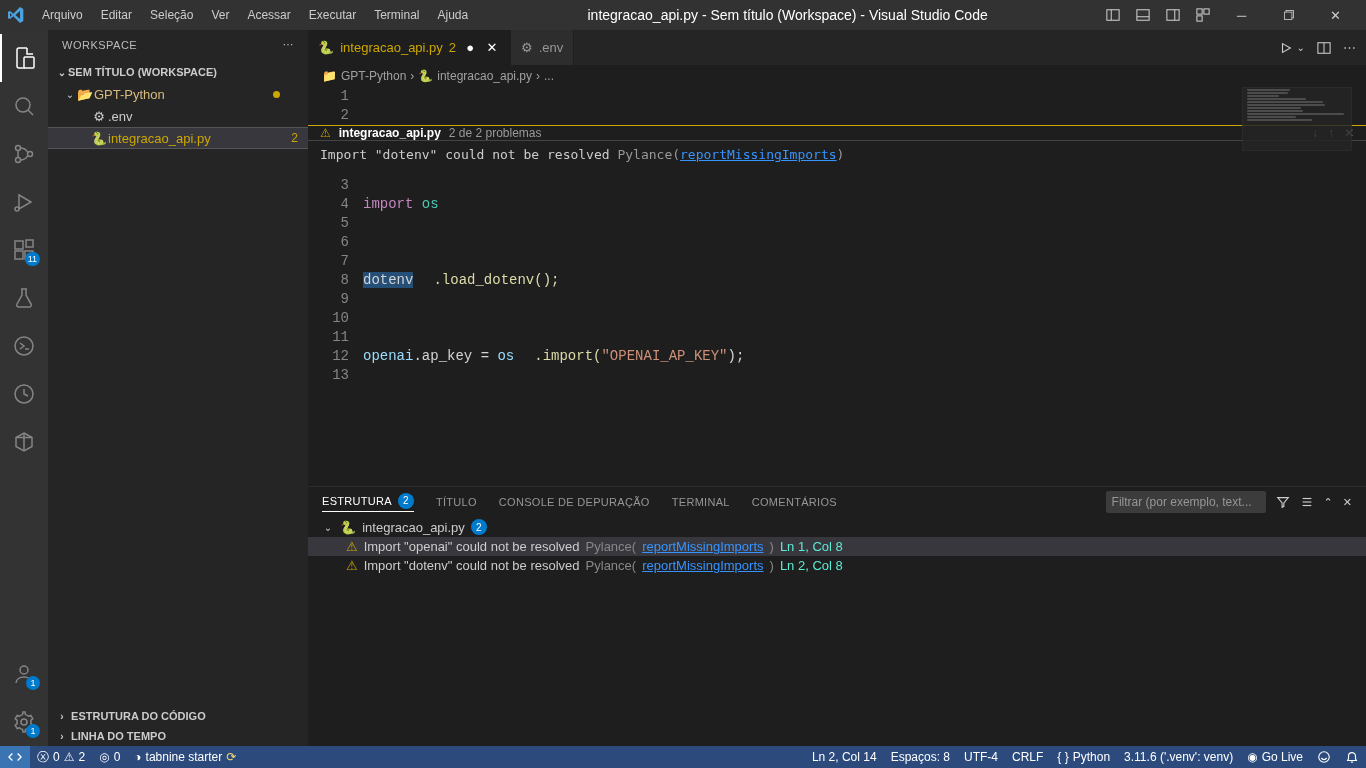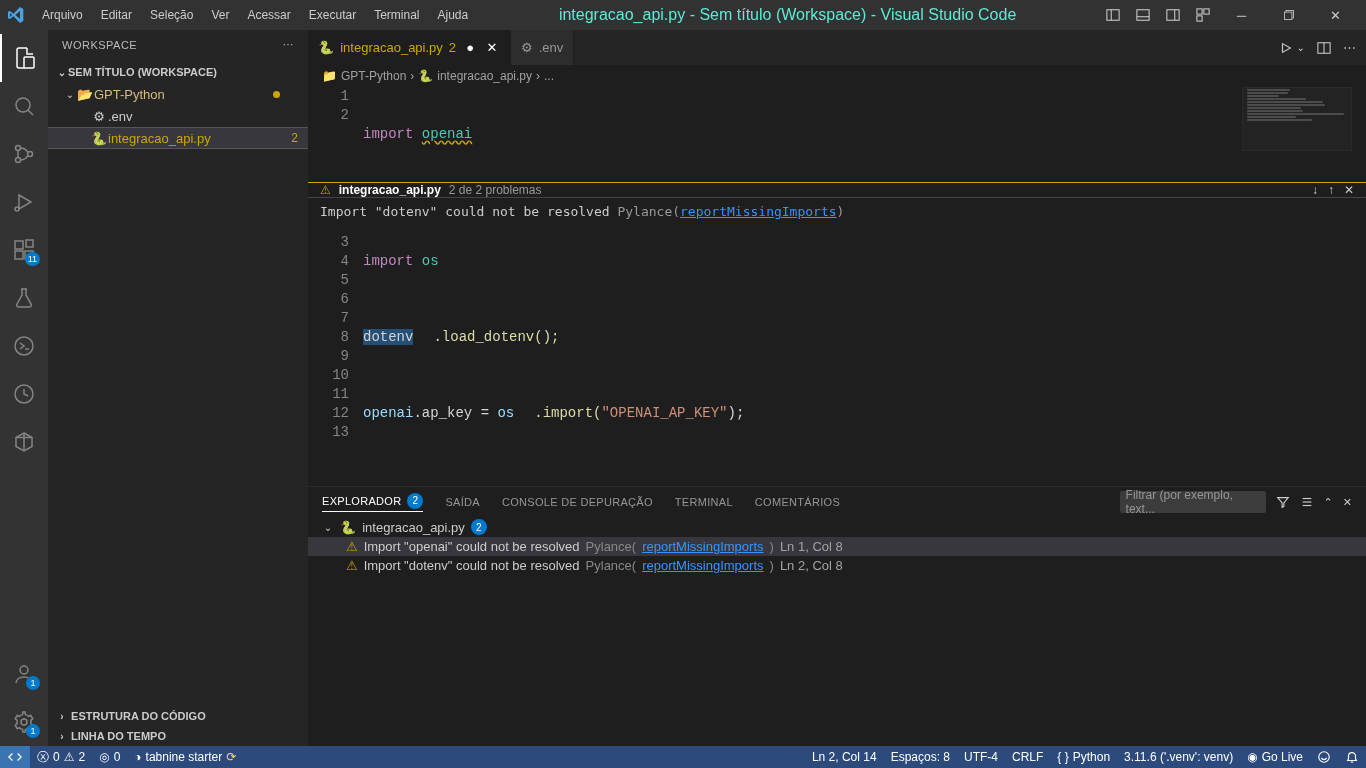--- a/index.html
+++ b/index.html
@@ -1,21 +1,21 @@
 <!DOCTYPE html>
 <html><head>
 <meta charset="utf-8">
 <style>
 * { margin: 0; padding: 0; box-sizing: border-box; }
 body { font-family: "Segoe UI", -apple-system, sans-serif; font-size: 13px; background: #1e1e1e; color: #cccccc; width: 1366px; height: 768px; overflow: hidden; display: flex; flex-direction: column; }
 .titlebar { height: 30px; background: #323233; display: flex; align-items: center; padding: 0 8px; }
 .titlebar-logo { width: 16px; height: 16px; margin-right: 10px; display:flex;align-items:center;justify-content:center;}
 .menus { display: flex; gap: 2px; align-items: center; }
 .menu-item { padding: 4px 8px; color: #cccccc; cursor: pointer; font-size: 12px; }
-.title-center { flex: 1; text-align: center; color: #5eead4; font-size: 16px; }
+.title-center { flex: 1; text-align: center; color: #ffffff; font-size: 14px; }
 .titlebar-right { display: flex; align-items: center; gap: 2px; }
 .t-icon { width: 28px; height: 28px; display: flex; align-items: center; justify-content: center; color: #cccccc; cursor: pointer; }
 .win-btn { width: 45px; height: 30px; display: flex; align-items: center; justify-content: center; color: #cccccc; cursor: pointer; }
 .main-area { flex: 1; display: flex; overflow: hidden; }
 .activitybar { width: 48px; background: #333333; display: flex; flex-direction: column; align-items:center; padding-top:4px;}
 .activity-icon { width: 48px; height: 48px; display: flex; align-items: center; justify-content: center; color: #858585; cursor: pointer; position: relative; }
 .activity-icon.active { color: #ffffff; border-left: 2px solid #ffffff; }
 .activity-badge { position: absolute; bottom: 8px; right: 8px; background: #007acc; color: #fff; border-radius: 8px; font-size: 9px; min-width: 14px; height: 14px; display: flex; align-items: center; justify-content: center; padding: 0 3px; }
 .activity-spacer { flex: 1; }
 .sidebar { width: 260px; background: #252526; display: flex; flex-direction: column; }
@@ -54,28 +54,28 @@
 .inline-msg { padding: 6px 12px; font-family: Consolas, monospace; font-size: 13px; color: #cccccc; background:#1e1e1e;}
 .inline-msg .src { color: #999; }
 .inline-msg a { color: #3794ff; text-decoration: underline; }
 .minimap { position: absolute; right: 14px; top: 0; width: 110px; height: 64px; background: #252525; opacity: 0.85; border: 1px solid #2d2d2d;}
 .panel { height: 260px; background: #1e1e1e; border-top: 1px solid #2d2d2d; display: flex; flex-direction: column; }
 .panel-tabs { height: 30px; display: flex; align-items: center; padding: 0 14px; gap: 22px; font-size: 11px; }
 .ptab { color: #969696; cursor: pointer; display:flex;align-items:center;gap:6px;font-size:11px;letter-spacing:0.3px;}
 .ptab.active { color: #ffffff; border-bottom: 1px solid #ffffff; padding-bottom:2px;}
 .pbadge { background: #007acc; color: #fff; border-radius: 9px; min-width: 16px; height: 16px; font-size: 10px; display: inline-flex; align-items: center; justify-content: center; padding: 0 4px; }
 .panel-right { margin-left: auto; display: flex; align-items: center; gap: 10px; }
-.panel-filter { background: #3c3c3c; color: #969696; width: 146px; height: 22px; font-size: 12px; padding: 0 6px; border-radius: 2px; display:flex;align-items:center;}
+.panel-filter { background: #3c3c3c; color: #969696; width: 160px; height: 22px; font-size: 12px; padding: 0 6px; border-radius: 2px; display:flex;align-items:center;}
 .panel-body { flex: 1; overflow: auto; font-size: 13px; }
 .prob-group { display: flex; align-items: center; padding: 2px 14px; gap: 6px; cursor: pointer; }
 .prob-row { display: flex; align-items: center; padding: 2px 14px 2px 38px; gap: 6px; cursor: pointer; }
 .prob-row.sel-row { background: #37373d; }
 .prob-row .src { color: #888; }
 .prob-row a { color: #3794ff; text-decoration: underline; }
-.prob-row .loc { color: #a3a3a3; }
+.prob-row .loc { color: #5eead4; }
 .statusbar { height: 22px; background: #2c4b7c; display: flex; align-items: center; font-size: 12px; color: #ffffff; }
 .statusbar-left, .statusbar-right { display: flex; align-items: center; }
 .statusbar-right { margin-left: auto; justify-content: space-between; }
 .status-item { padding: 0 7px; display: flex; align-items: center; gap: 4px; cursor: pointer; height:22px;}
 .status-remote { background: #3b74b3; padding: 0 8px; height:22px; display:flex;align-items:center;}
 .warn-icon { color: #cca700; }
 .bold-white { color: #ffffff; font-weight: 700; }
 svg { display: block; }
 .mm-line{height:2px;margin:1px 4px;background:#555;border-radius:1px;}
 </style>
@@ -300,21 +300,20 @@
           <div class="mm-line" style="width:45%;"></div>
           <div class="mm-line" style="width:60%;"></div>
       </div>
 
       <div class="code-block">
         <div class="gutter">
             <div class="gline">1</div>
             <div class="gline">2</div>
           </div>
         <div class="code">
-          <div class="cline"><span class="kw">import</span> <span class="mod warn-underline">openai</span></div>
         </div>
       </div>
 
       <div class="inline-problems-bar">
         <span class="warn-icon">⚠</span>
         <span class="bold-white">integracao_api.py</span>
         <span style="color:#999;">2 de 2 problemas</span>
         <div class="right-icons">
           <span>↓</span>
           <span>↑</span>
@@ -355,24 +354,24 @@
 
 
 
         </div>
       </div>
     </div>
 
     <div class="panel">
       <div class="panel-tabs">
         <div class="ptab active">
-            <span>EXPLORADOR</span>
+            <span>ESTRUTURA</span>
             <span class="pbadge">2</span>
           </div>
-        <div class="ptab">SAÍDA</div>
+        <div class="ptab">TÍTULO</div>
         <div class="ptab">CONSOLE DE DEPURAÇÃO</div>
         <div class="ptab">TERMINAL</div>
         <div class="ptab">COMENTÁRIOS</div>
         <div class="panel-right">
           <div class="panel-filter">
               <span>Filtrar (por exemplo, text...</span>
             </div>
           <span>
               <svg width="14" height="14" viewBox="0 0 16 16" fill="none" stroke="#ccc" stroke-width="1.3">
                 <path d="M2 3h12l-5 6v4l-2 1v-5L2 3z"></path>

